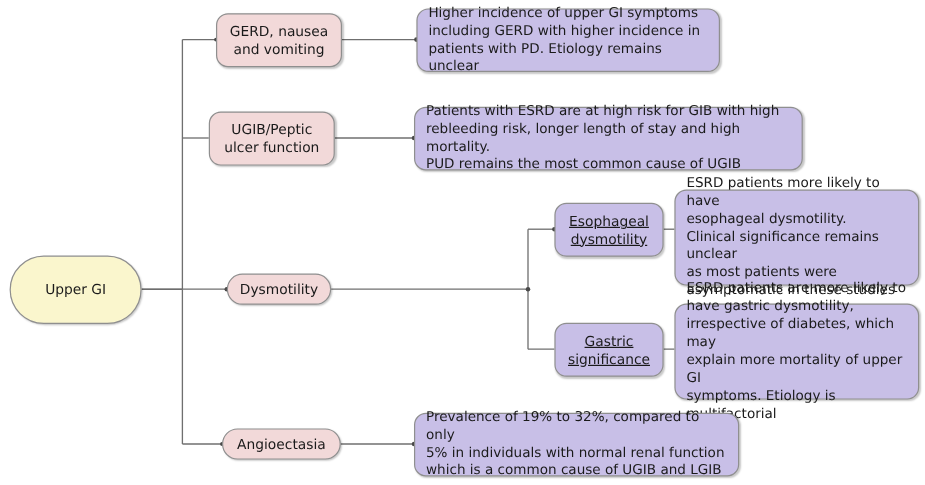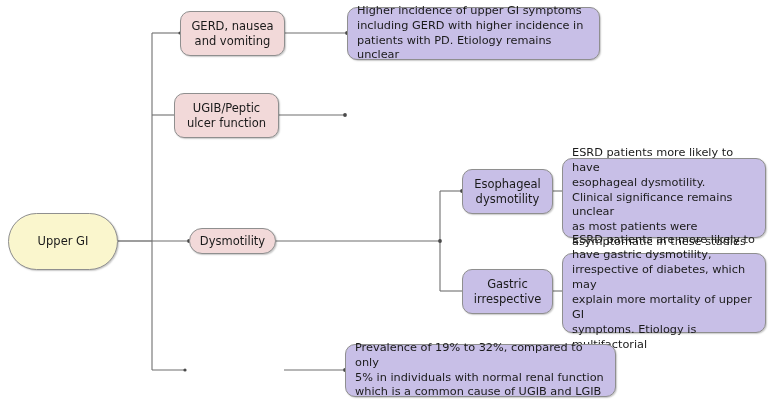--- a/index.html
+++ b/index.html
@@ -48,20 +48,21 @@
     border-radius: 10px;
     font-size: 11.5px;
   }
   .node-topic.pill {
     border-radius: 18px;
   }
   .node-sub {
     background: #c8bfe7;
     border-radius: 10px;
     font-size: 11.5px;
+    text-decoration: underline;
   }
   .node-detail {
     background: #c8bfe7;
     border-radius: 10px;
     font-size: 11.3px;
     text-align: left;
     justify-content: flex-start;
     padding: 6px 9px;
     line-height: 1.32;
   }
@@ -128,48 +129,56 @@
   <div class="node node-detail" style="left:347px; top:7px; width:253px; height:53px;">
     <span>Higher incidence of upper GI symptoms
 including GERD with higher incidence in
 patients with PD. Etiology remains unclear</span>
   </div>
 
   <div class="node node-topic" style="left:174px; top:93px; width:105px; height:45px;">
     <span>UGIB/Peptic
 ulcer function</span>
   </div>
+  <div class="node node-detail" style="left:345px; top:89px; width:324px; height:53px;">
+    <span>Patients with ESRD are at high risk for GIB with high
+rebleeding risk, longer length of stay and high mortality.
+PUD remains the most common cause of UGIB</span>
+  </div>
 
   <div class="node node-topic pill" style="left:189px; top:228px; width:87px; height:26px;">
     <span>Dysmotility</span>
   </div>
 
   <div class="node node-sub" style="left:462px; top:169px; width:91px; height:45px;">
     <span>Esophageal
 dysmotility</span>
   </div>
   <div class="node node-detail" style="left:562px; top:158px; width:204px; height:80px;">
     <span>ESRD patients more likely to have
 esophageal dysmotility.
 Clinical significance remains unclear
 as most patients were
 asymptomatic in these studies</span>
   </div>
 
   <div class="node node-sub" style="left:462px; top:269px; width:91px; height:45px;">
     <span>Gastric
-irrespective</span>
+significance</span>
   </div>
   <div class="node node-detail" style="left:562px; top:253px; width:204px; height:80px;">
     <span>ESRD patients are more likely to
 have gastric dysmotility,
 irrespective of diabetes, which may
 explain more mortality of upper GI
 symptoms. Etiology is multifactorial</span>
   </div>
 
+  <div class="node node-topic pill" style="left:185px; top:357px; width:99px; height:26px;">
+    <span>Angioectasia</span>
+  </div>
   <div class="node node-detail" style="left:345px; top:344px; width:271px; height:53px;">
     <span>Prevalence of 19% to 32%, compared to only
 5% in individuals with normal renal function
 which is a common cause of UGIB and LGIB</span>
   </div>
 
 </div>
 
 </body></html>

